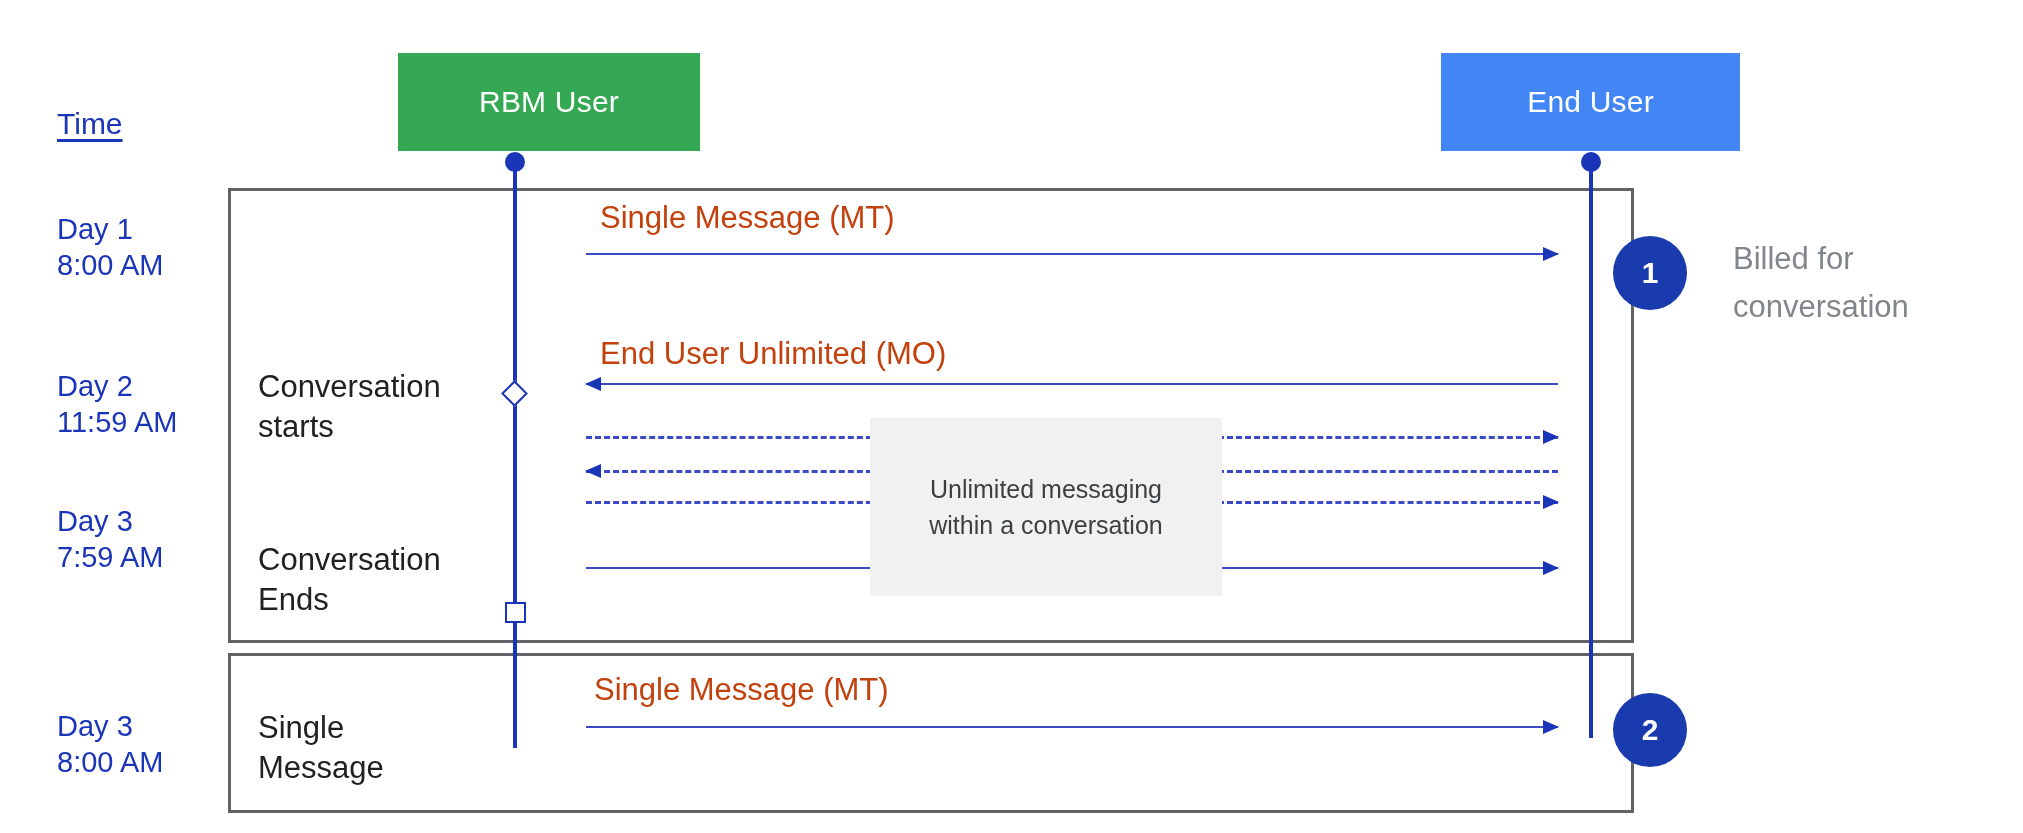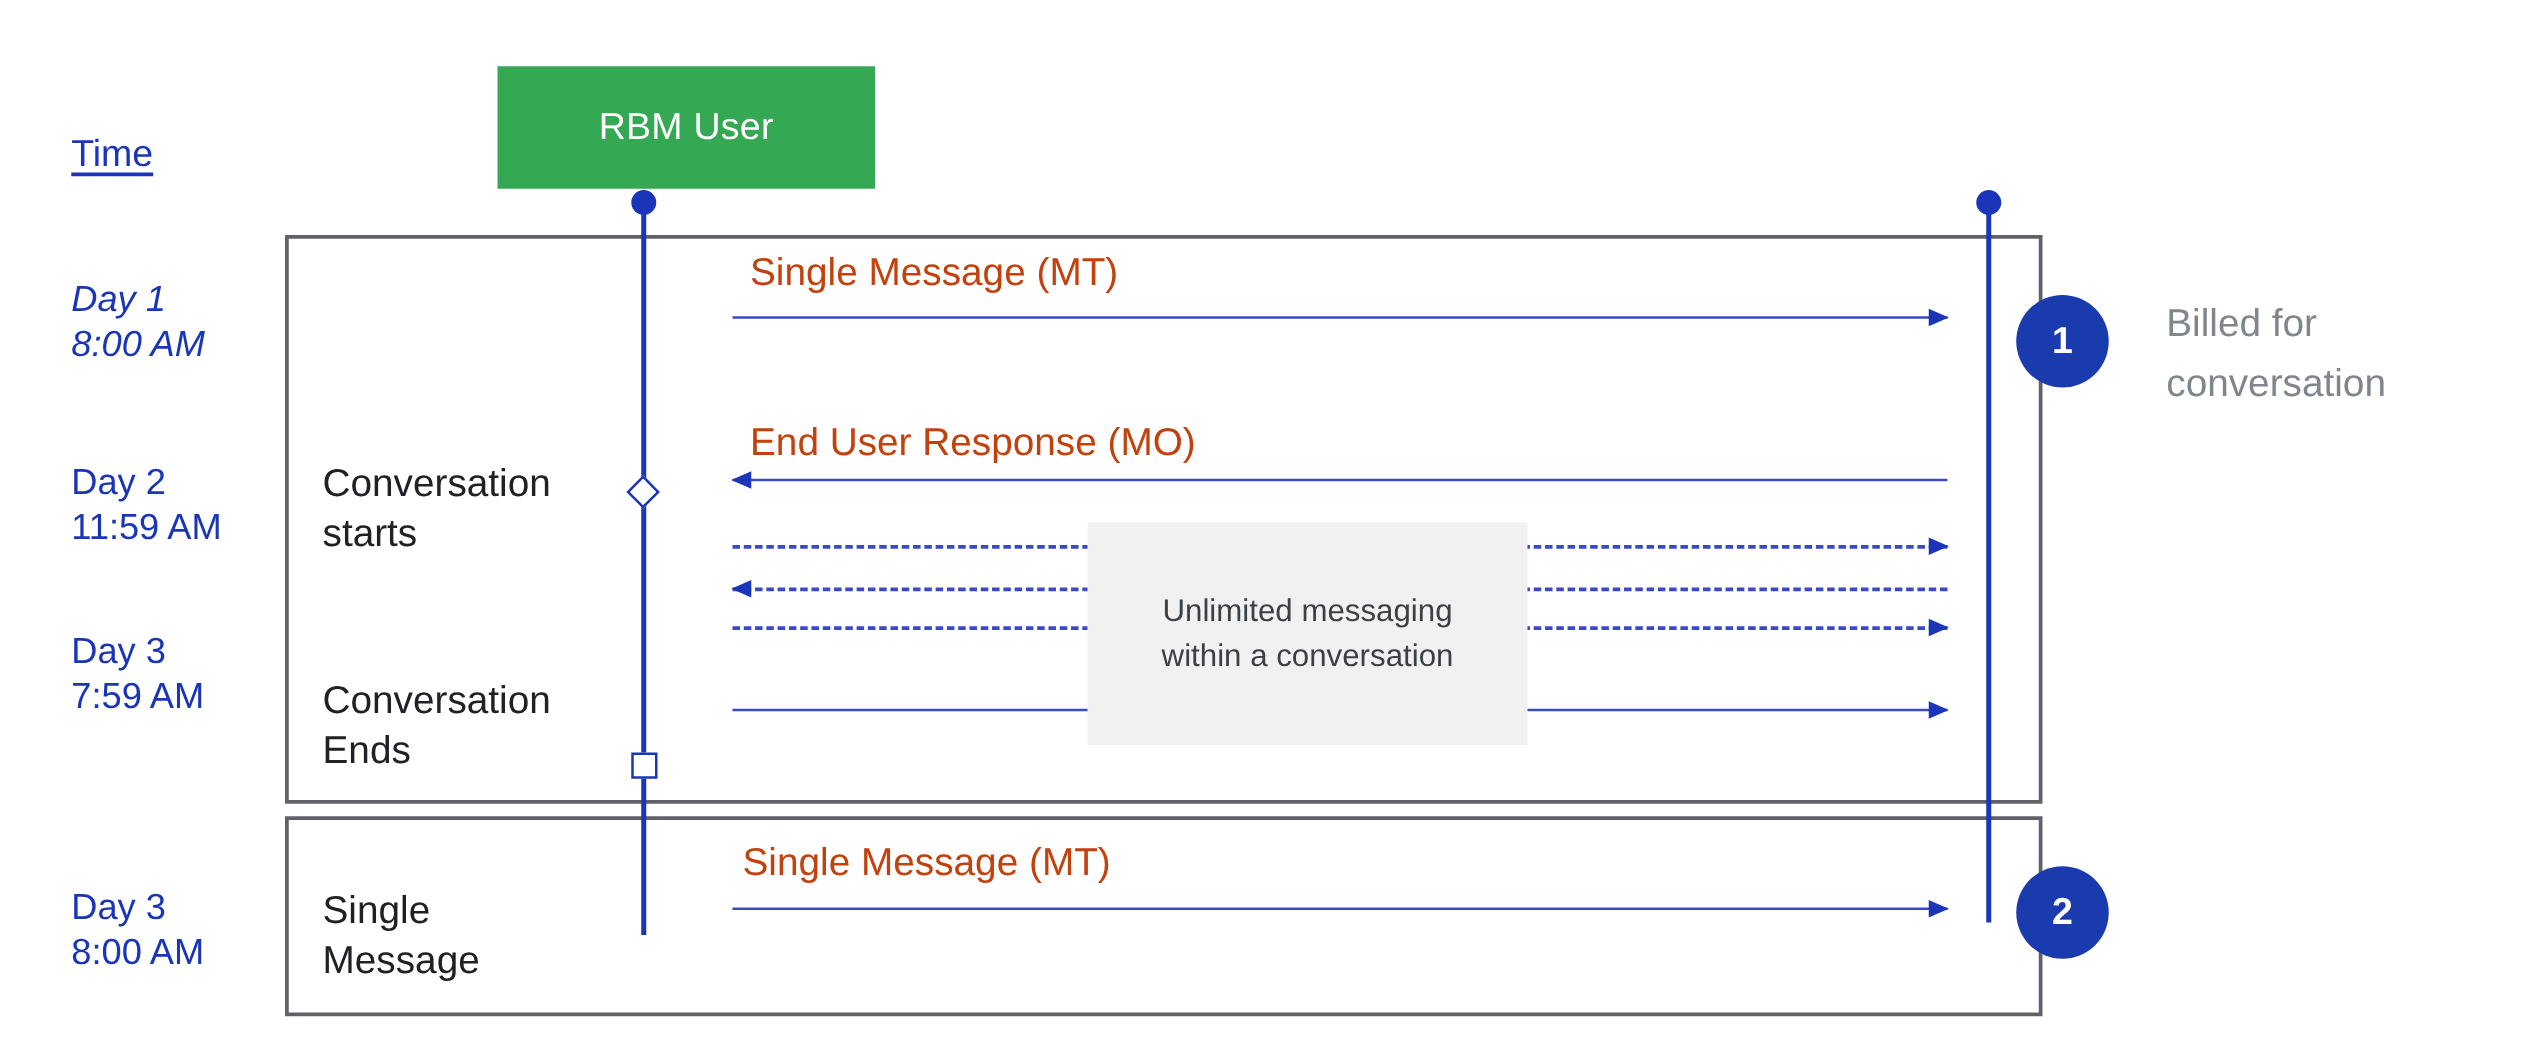--- a/index.html
+++ b/index.html
@@ -95,21 +95,21 @@
     text-underline-offset: 5px;
   }
   .time-label {
     position: absolute;
     left: 57px;
     color: #1a35b8;
     font-size: 29px;
     line-height: 36px;
     white-space: pre-line;
   }
-  #time-1 { top: 194px; font-style: italic; }
+  #time-1 { top: 183px; }
   #time-2 { top: 340px; }
   #time-3 { top: 475px; }
   #time-4 { top: 680px; }
 
   
   .stage-label {
     position: absolute;
     left: 258px;
     color: #202124;
     font-size: 31px;
@@ -221,40 +221,41 @@
   <div class="time-label" id="time-1">Day 1
 8:00 AM</div>
   <div class="time-label" id="time-2">Day 2
 11:59 AM</div>
   <div class="time-label" id="time-3">Day 3
 7:59 AM</div>
   <div class="time-label" id="time-4">Day 3
 8:00 AM</div>
 
   <div class="actor-box" id="actor-rbm">RBM User</div>
+  <div class="actor-box" id="actor-user">End User</div>
 
   <div class="panel" id="panel-conversation"></div>
   <div class="panel" id="panel-single"></div>
 
   <div class="lifeline" id="lifeline-rbm"></div>
   <div class="lifeline" id="lifeline-user"></div>
   <div class="lifeline-head" id="lifeline-head-rbm"></div>
   <div class="lifeline-head" id="lifeline-head-user"></div>
   <div id="marker-diamond"></div>
   <div id="marker-square"></div>
 
   <div class="stage-label" id="stage-start">Conversation
 starts</div>
   <div class="stage-label" id="stage-end">Conversation
 Ends</div>
   <div class="stage-label" id="stage-single">Single
 Message</div>
 
   <div class="msg-caption" id="cap-mt1">Single Message (MT)</div>
-  <div class="msg-caption" id="cap-mo">End User Response (MO)</div>
+  <div class="msg-caption" id="cap-mo">End User Unlimited (MO)</div>
   <div class="msg-caption" id="cap-mt2">Single Message (MT)</div>
 
   <div class="arrow to-right" id="arrow-mt1">
     <div class="shaft"></div>
     <div class="head"></div>
   </div>
 
   <div class="arrow to-left" id="arrow-mo">
     <div class="shaft"></div>
     <div class="head"></div>

